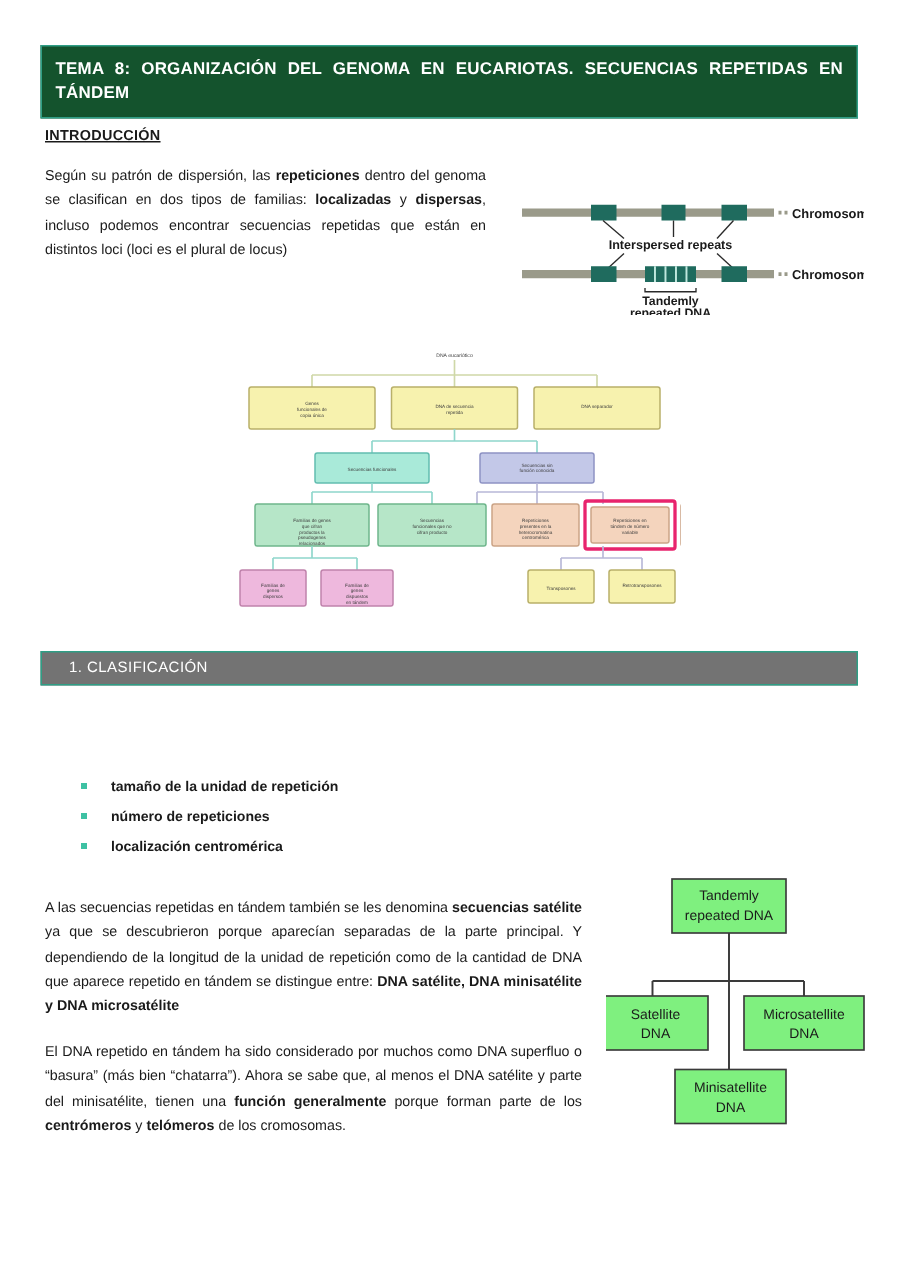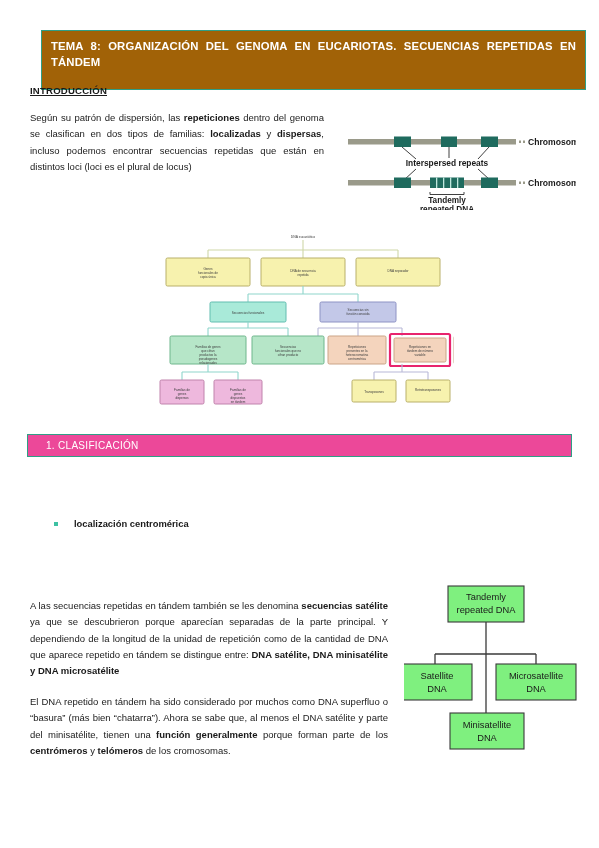--- a/index.html
+++ b/index.html
@@ -19,32 +19,32 @@
     position: relative;
     width: 599px;
     height: 848px;
     padding: 0;
     box-sizing: border-box;
   }
 
   
   .title-banner {
     position: absolute;
-    left: 41px;
+    left: 27px;
     top: 30px;
     width: 545px;
     box-sizing: border-box;
-    background: #a16207;
+    background: #14532d;
     border: 1px solid #2f9e85;
     color: #ffffff;
     font-weight: bold;
     font-size: 11.3px;
     letter-spacing: .15px;
     line-height: 1.42;
-    padding: 7px 9px 19px 9px;
+    padding: 7px 9px 8px 9px;
     text-align: justify;
     text-align-last: left;
   }
 
   
   .h-sub {
     position: absolute;
     font-size: 9.6px;
     font-weight: bold;
     text-decoration: underline;
@@ -59,21 +59,21 @@
     text-align-last: left;
   }
   .para b { font-weight: bold; }
 
   
   .section-bar {
     position: absolute;
     left: 27px;
     width: 545px;
     box-sizing: border-box;
-    background: #ec4899;
+    background: #737373;
     border: 1px solid #2f9e85;
     color: #ffffff;
     font-size: 10px;
     letter-spacing: .3px;
     padding: 5px 0 5px 18px;
   }
 
   .lead {
     position: absolute;
     font-size: 9.4px;
@@ -297,20 +297,22 @@
         <text x="276" y="163" class="fm-t"><tspan x="276" y="163.00">Retrotransposones</tspan></text>
       </g>
     </svg>
   </div>
 
   <div class="section-bar" style="top:434px;">1. CLASIFICACIÓN</div>
 
 
 
   <ul class="bullets">
+    <li>tamaño de la unidad de repetición</li>
+    <li>número de repeticiones</li>
     <li>localización centromérica</li>
   </ul>
 
   <div class="para" style="left:30px; top:598px; width:358px;">A las secuencias repetidas en tándem también se les denomina <b>secuencias satélite</b> ya que se descubrieron porque aparecían separadas de la parte principal. Y dependiendo de la longitud de la unidad de repetición como de la cantidad de DNA que aparece repetido en tándem se distingue entre: <b>DNA satélite, DNA minisatélite y DNA microsatélite</b></div>
 
   <div class="para" style="left:30px; top:694px; width:358px;">El DNA repetido en tándem ha sido considerado por muchos como DNA superfluo o “basura” (más bien “chatarra”). Ahora se sabe que, al menos el DNA satélite y parte del minisatélite, tienen una <b>función generalmente</b> porque forman parte de los <b>centrómeros</b> y <b>telómeros</b> de los cromosomas.</div>
 
   <div class="flow-green">
     <svg width="176" height="172" viewBox="0 0 176 172" xmlns="http://www.w3.org/2000/svg">
 

